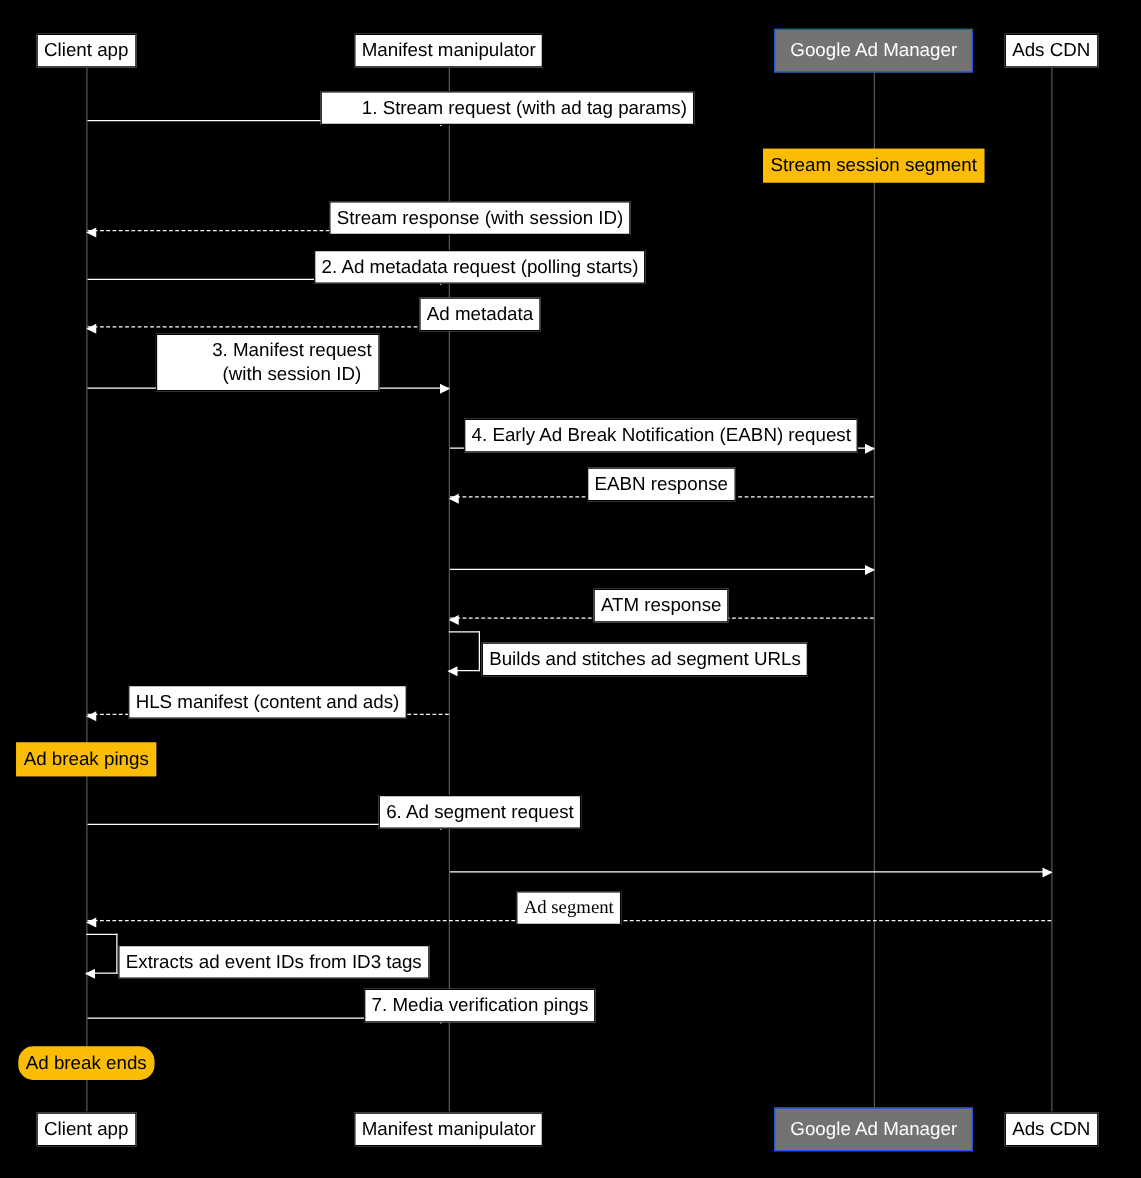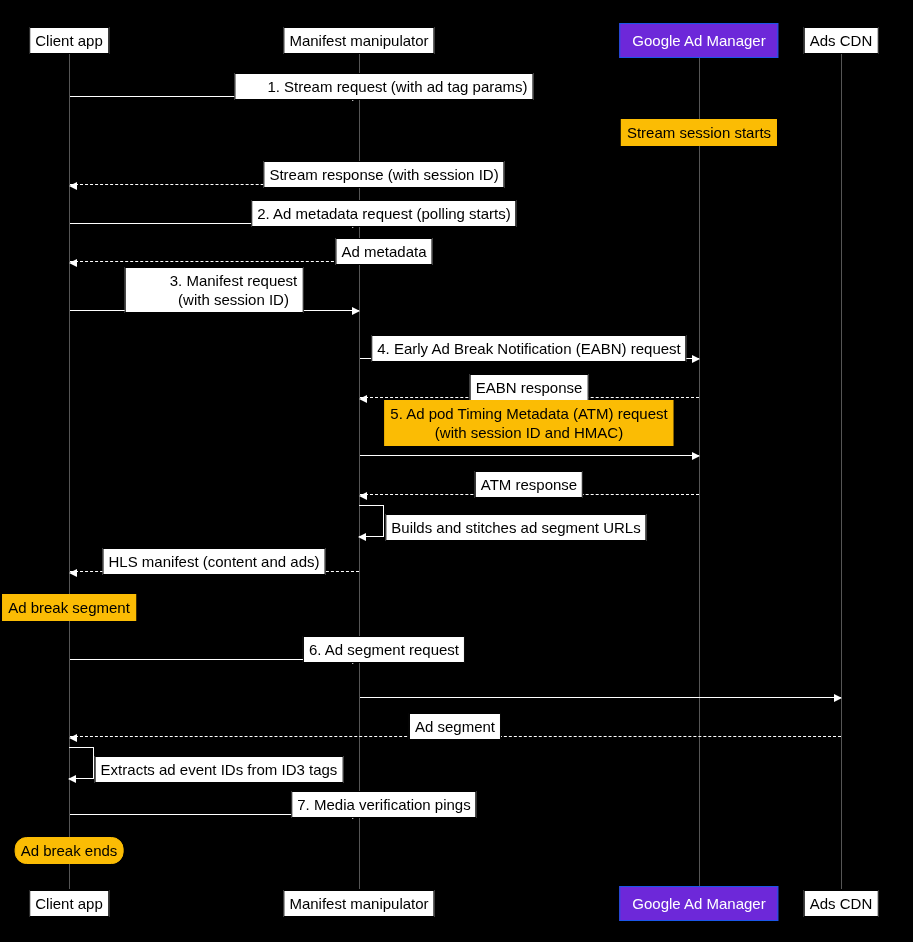--- a/index.html
+++ b/index.html
@@ -36,21 +36,21 @@
     box-sizing: border-box;
     text-align: center;
     transform: translateX(-50%);
   }
   .actor.plain {
     background: #ffffff;
     color: #000000;
     border: 1px solid #000000;
   }
   .actor.brand {
-    background: #6d28d9;
+    background: #737373;
     color: #ffffff;
     border: 1px solid #1a56e8;
   }
   .msg {
     position: absolute;
     white-space: pre;
     font-size: 15px;
     line-height: 19px;
     padding: 3px 5px;
     box-sizing: border-box;
@@ -116,23 +116,23 @@
   <div class="lifeline" style="left:359px;"></div>
   <div class="lifeline" style="left:699px;"></div>
   <div class="lifeline" style="left:841px;"></div>
 
   <div class="actor plain" style="left:69px; top:27px;">Client app</div>
   <div class="actor plain" style="left:359px; top:27px;">Manifest manipulator</div>
   <div class="actor brand" style="left:699px; top:23px; padding:8px 12px;">Google Ad Manager</div>
   <div class="actor plain" style="left:841px; top:27px;">Ads CDN</div>
 
   <div class="arrow right" style="left:70px; top:96px; width:289px;"></div>
-  <div class="msg" style="left:384px; top:73px;padding-left:32px;">1. Stream request (with ad tag params)</div>
+  <div class="msg" style="left:406px; top:73px;padding-left:32px;">1. Stream request (with ad tag params)</div>
 
-  <div class="msg highlight" style="left:699px; top:119px;">Stream session starts</div>
+  <div class="msg highlight" style="left:699px; top:119px;">Stream session segment</div>
 
   <div class="arrow left dashed" style="left:70px; top:184px; width:289px;"></div>
   <div class="msg" style="left:384px; top:161px;">Stream response (with session ID)</div>
 
   <div class="arrow right" style="left:70px; top:223px; width:289px;"></div>
   <div class="msg" style="left:384px; top:200px;">2. Ad metadata request (polling starts)</div>
 
   <div class="arrow left dashed" style="left:70px; top:261px; width:289px;"></div>
   <div class="msg" style="left:384px; top:238px;">Ad metadata</div>
 
@@ -140,41 +140,39 @@
   <div class="msg" style="left:214px; top:267px;padding-left:44px;">3. Manifest request
 (with session ID)</div>
 
   <div class="arrow right" style="left:360px; top:358px; width:339px;"></div>
   <div class="msg" style="left:529px; top:335px;">4. Early Ad Break Notification (EABN) request</div>
 
   <div class="arrow left dashed" style="left:360px; top:397px; width:339px;"></div>
   <div class="msg" style="left:529px; top:374px;">EABN response</div>
 
   <div class="arrow right" style="left:360px; top:455px; width:339px;"></div>
-  <div class="msg highlight" style="left:529px; top:400px;">5. Ad pod Timing Metadata (ATM) request
-(with session ID and HMAC)</div>
 
   <div class="arrow left dashed" style="left:360px; top:494px; width:339px;"></div>
   <div class="msg" style="left:529px; top:471px;">ATM response</div>
 
   <div class="selfloop" style="left:359px; top:505px; width:25px; height:32px;"></div>
   <div class="msg" style="left:516px; top:514px;">Builds and stitches ad segment URLs</div>
 
   <div class="arrow left dashed" style="left:70px; top:571px; width:289px;"></div>
   <div class="msg" style="left:214px; top:548px;">HLS manifest (content and ads)</div>
 
-  <div class="msg highlight" style="left:69px; top:594px;">Ad break segment</div>
+  <div class="msg highlight" style="left:69px; top:594px;">Ad break pings</div>
 
   <div class="arrow right" style="left:70px; top:659px; width:289px;"></div>
   <div class="msg" style="left:384px; top:636px;">6. Ad segment request</div>
 
   <div class="arrow right" style="left:360px; top:697px; width:481px;"></div>
 
   <div class="arrow left dashed" style="left:70px; top:736px; width:771px;"></div>
-  <div class="msg" style="left:455px; top:713px;">Ad segment</div>
+  <div class="msg" style="left:455px; top:713px;font-family:Liberation Serif, serif;">Ad segment</div>
 
   <div class="selfloop" style="left:69px; top:747px; width:25px; height:32px;"></div>
   <div class="msg" style="left:219px; top:756px;">Extracts ad event IDs from ID3 tags</div>
 
   <div class="arrow right" style="left:70px; top:814px; width:289px;"></div>
   <div class="msg" style="left:384px; top:791px;">7. Media verification pings</div>
 
   <div class="msg highlight" style="left:69px; top:837px;border-radius:12px;">Ad break ends</div>
 
   <div class="actor plain" style="left:69px; top:890px;">Client app</div>

